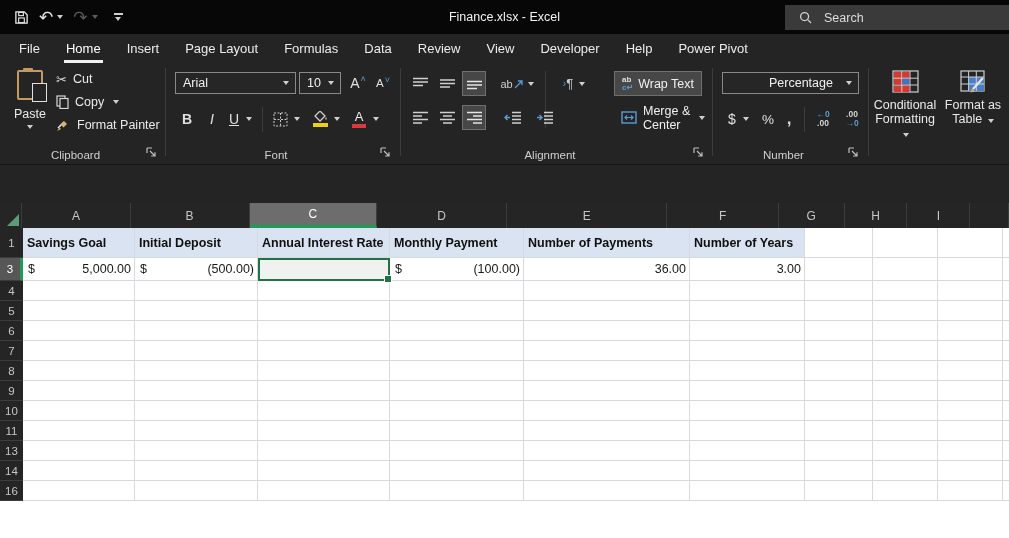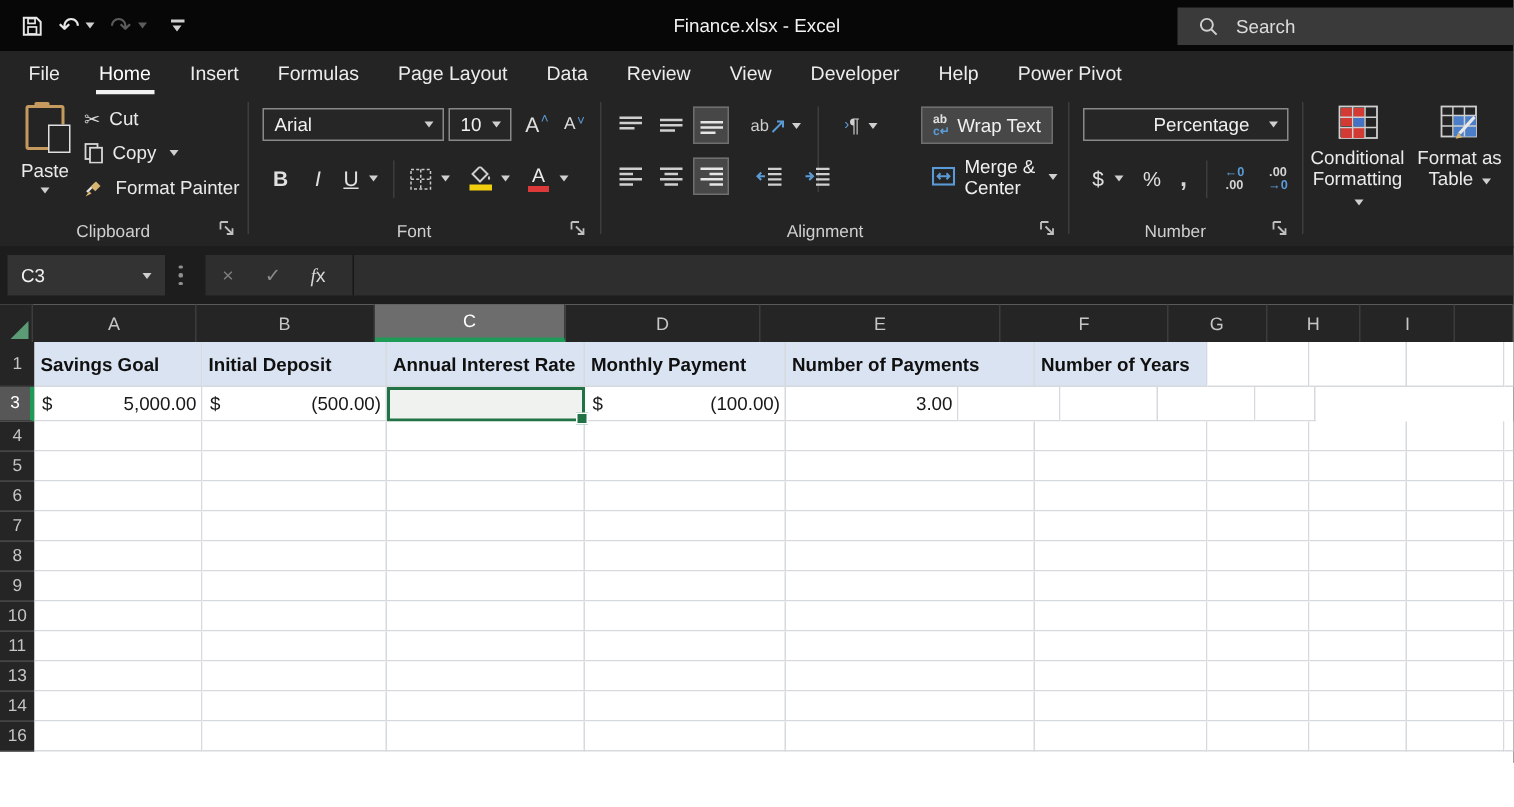--- a/index.html
+++ b/index.html
@@ -121,22 +121,22 @@
         <path d="M9.3 9.3 L13 13" stroke="#d0d0d0" stroke-width="1.4"></path>
       </svg>
       <span class="stext">Search</span>
     </div>
   </div>
 
   <div class="tabrow">
       <div class="tab">File</div>
       <div class="tab active">Home</div>
       <div class="tab">Insert</div>
+      <div class="tab">Page Layout</div>
       <div class="tab">Formulas</div>
-      <div class="tab">Page Layout</div>
       <div class="tab">Data</div>
       <div class="tab">Review</div>
       <div class="tab">View</div>
       <div class="tab">Developer</div>
       <div class="tab">Help</div>
       <div class="tab">Power Pivot</div>
     </div>
 
   <div class="ribbon">
 
@@ -392,38 +392,20 @@
           <path d="M1 7 H24 M1 14 H24 M8.6 1 V21 M16.3 1 V21" stroke="#cfcfcf" stroke-width="1"></path>
           <path d="M23 8 L13 19" stroke="#e8e8e8" stroke-width="2.2"></path>
           <path d="M12 18.5 l3 3 -4.5 1 z" fill="#d8b46e"></path>
         </svg>
         <span class="biglabel" style="margin-top:5px">Format as</span>
         <span class="biglabel"><span>Table</span> <span class="crt" style="margin-left:2px"></span></span>
       </div>
     </div>
   </div>
 
-  <div class="frow">
-    <div class="namebox">
-      <span>C3</span>
-      <span class="crt"></span>
-    </div>
-    <div class="fdots">
-        <i></i>
-        <i></i>
-        <i></i>
-      </div>
-    <div class="fpanel">
-      <span class="fbtn">×</span>
-      <span class="fbtn" style="color:#8a8a8a">✓</span>
-      <span class="fx">fx</span>
-      <span class="fsep"></span>
-      <span style="flex:1;padding-left:8px;"></span>
-    </div>
-  </div>
 
   <div class="sheet">
     <div class="colhdr">
       <div class="corner">
           <span class="tri"></span>
         </div>
     <div class="ch" style="width: 112px;">A</div>
         <div class="ch" style="width: 123px;">B</div>
         <div class="ch sel" style="width: 132px;">C</div>
         <div class="ch" style="width: 134px;">D</div>
@@ -458,20 +440,23 @@
             <span class="cur">$</span>
             <span class="val">(500.00)</span>
           </div>
           <div class="cell selc" style="width: 132px;">
             <span class="handle"></span>
           </div>
           <div class="cell" style="width: 134px;">
             <span class="cur">$</span>
             <span class="val">(100.00)</span>
           </div>
+          <div class="cell" style="width: 166px;">
+            <span class="val">36.00</span>
+          </div>
           <div class="cell" style="width: 115px;">
             <span class="val">3.00</span>
           </div>
           <div class="cell" style="width: 68px;"></div>
           <div class="cell" style="width: 65px;"></div>
           <div class="cell" style="width: 65px;"></div>
           <div class="cell" style="width: 40px;"></div>
         </div>
         <div class="grow" style="height: 20px;">
           <div class="rh">4</div>

